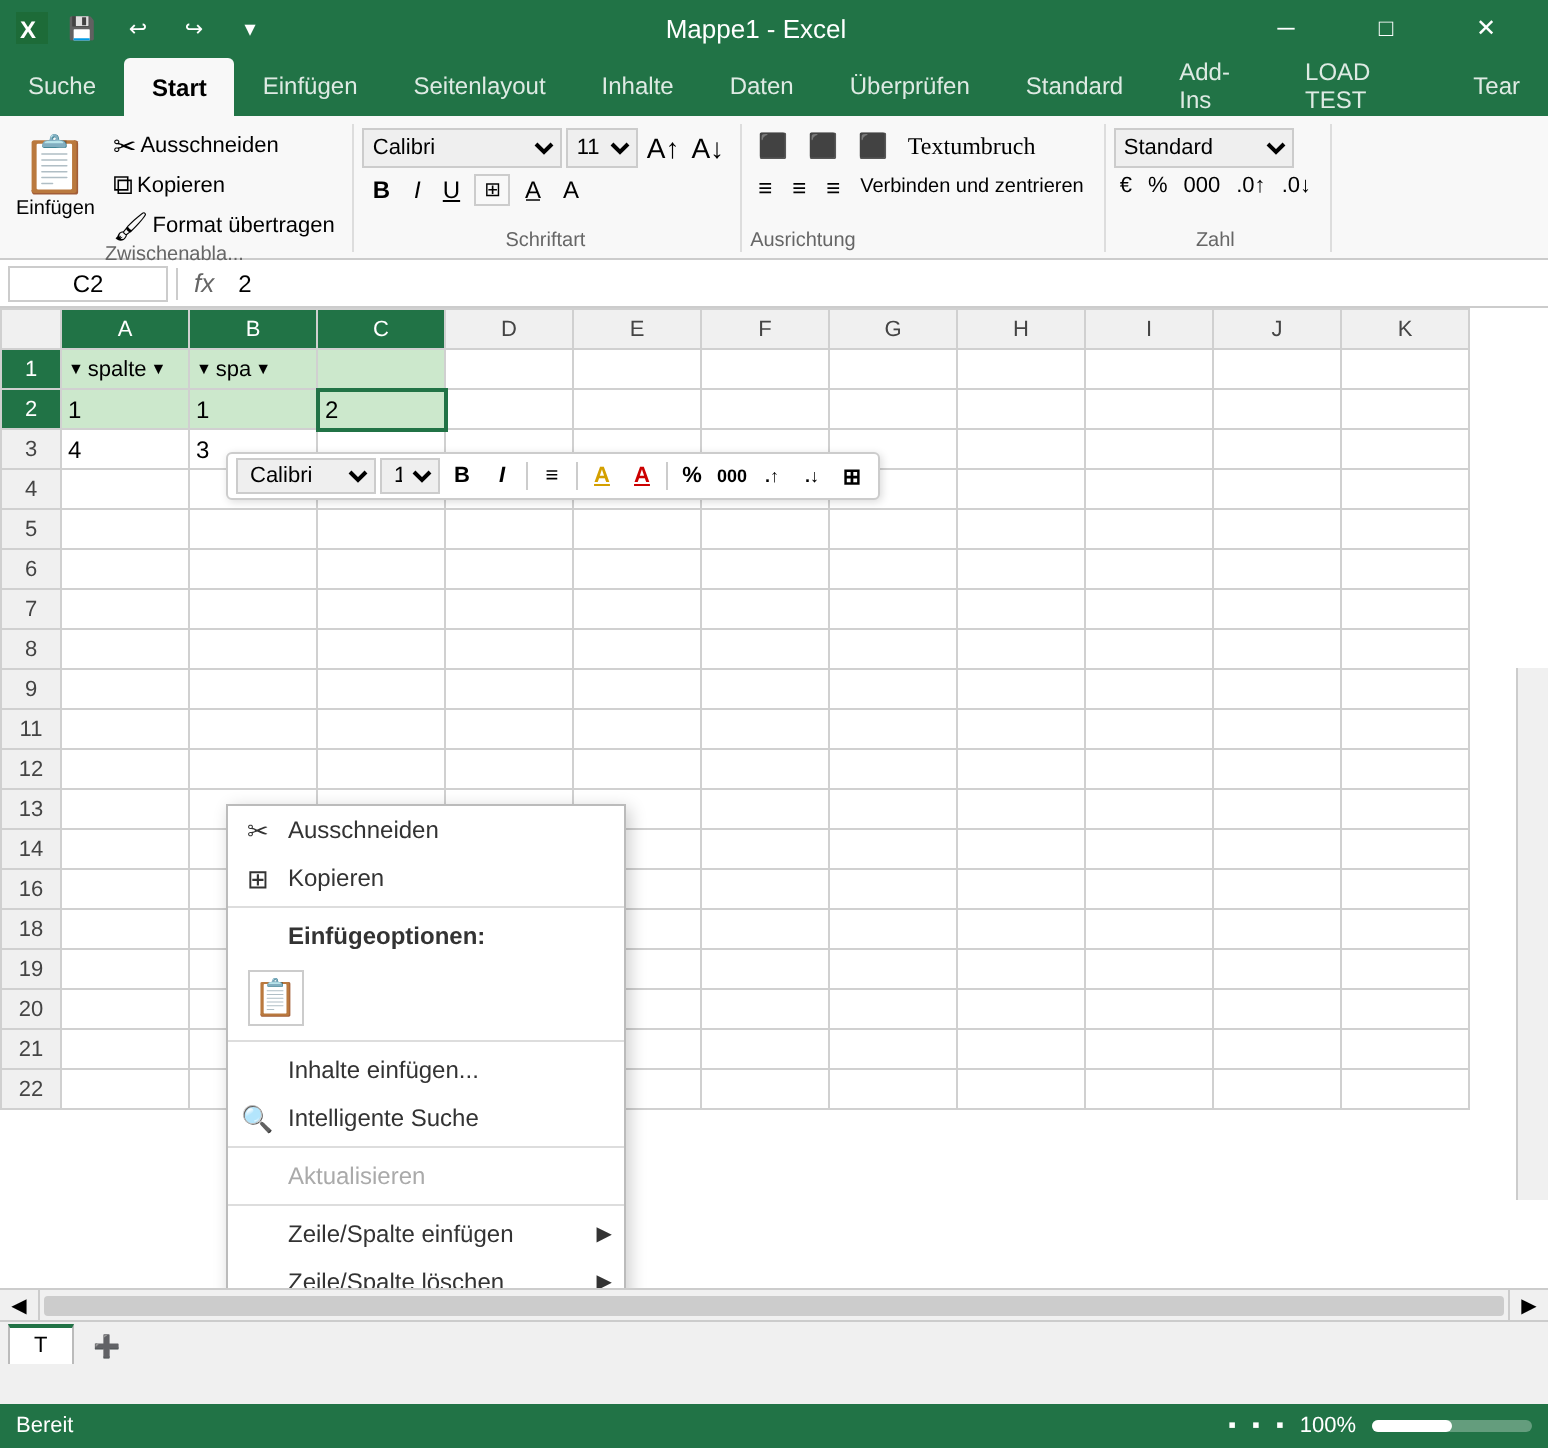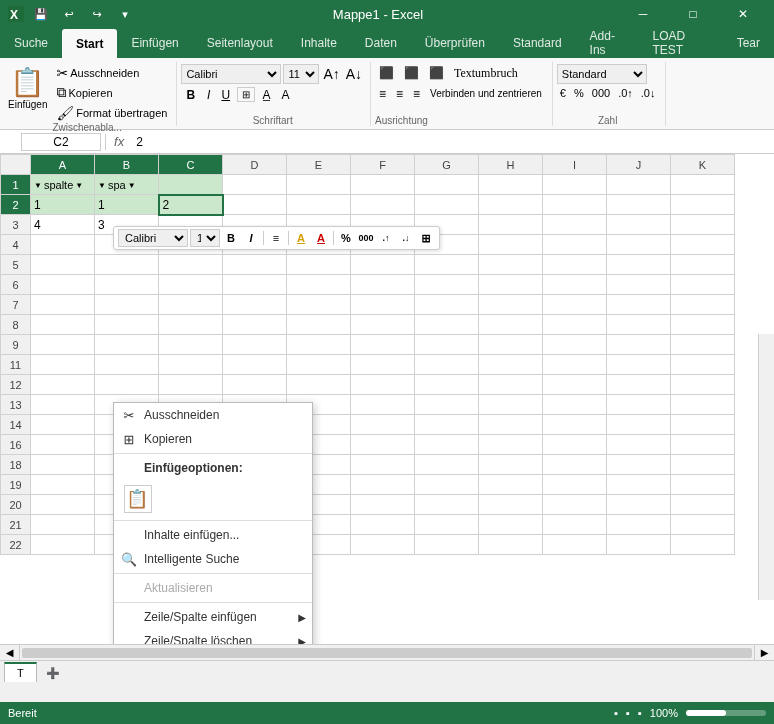--- a/index.html
+++ b/index.html
@@ -22,21 +22,21 @@
     .qat-btn { width: 22px; height: 22px; display: flex; align-items: center; justify-content: center; border-radius: 2px; cursor: pointer; color: white; font-size: 11px; }
     .title-ctrl-btn { width: 46px; height: 28px; display: flex; align-items: center; justify-content: center; cursor: pointer; color: white; }
     .ribbon-tabs { display: flex; align-items: flex-end; background: #217346; height: 30px; }
     .ribbon-tab { padding: 6px 14px; font-size: 12px; cursor: pointer; color: rgba(255,255,255,0.85); height: 30px; display: flex; align-items: center; }
     .ribbon-tab.active { background: #f8f8f8; color: #000; height: 30px; margin-bottom: -1px; border-top-left-radius: 3px; border-top-right-radius: 3px; font-weight: 600; }
 
     .ribbon-content { background: #f8f8f8; padding: 4px 8px; display: flex; align-items: stretch; gap: 2px; min-height: 70px; }
 
     
     .formula-bar { display: flex; align-items: center; height: 24px; border-bottom: 1px solid #ccc; background: white; padding: 0 4px; gap: 4px; }
-    .cell-ref { width: 80px; border: 1px solid #ccc; height: 18px; padding: 0 4px; font-size: 12px; text-align: center; margin-left: 17px; }
+    .cell-ref { width: 80px; border: 1px solid #ccc; height: 18px; padding: 0 4px; font-size: 12px; text-align: center; }
     .formula-divider { width: 1px; height: 16px; background: #ccc; }
     .fx-label { color: #666; font-style: italic; font-size: 13px; padding: 0 4px; }
     .formula-input { flex: 1; border: none; outline: none; font-size: 12px; padding: 0 4px; }
 
     
     .mini-toolbar {
       position: absolute;
       top: 226px;
       left: 113px;
       background: white;

